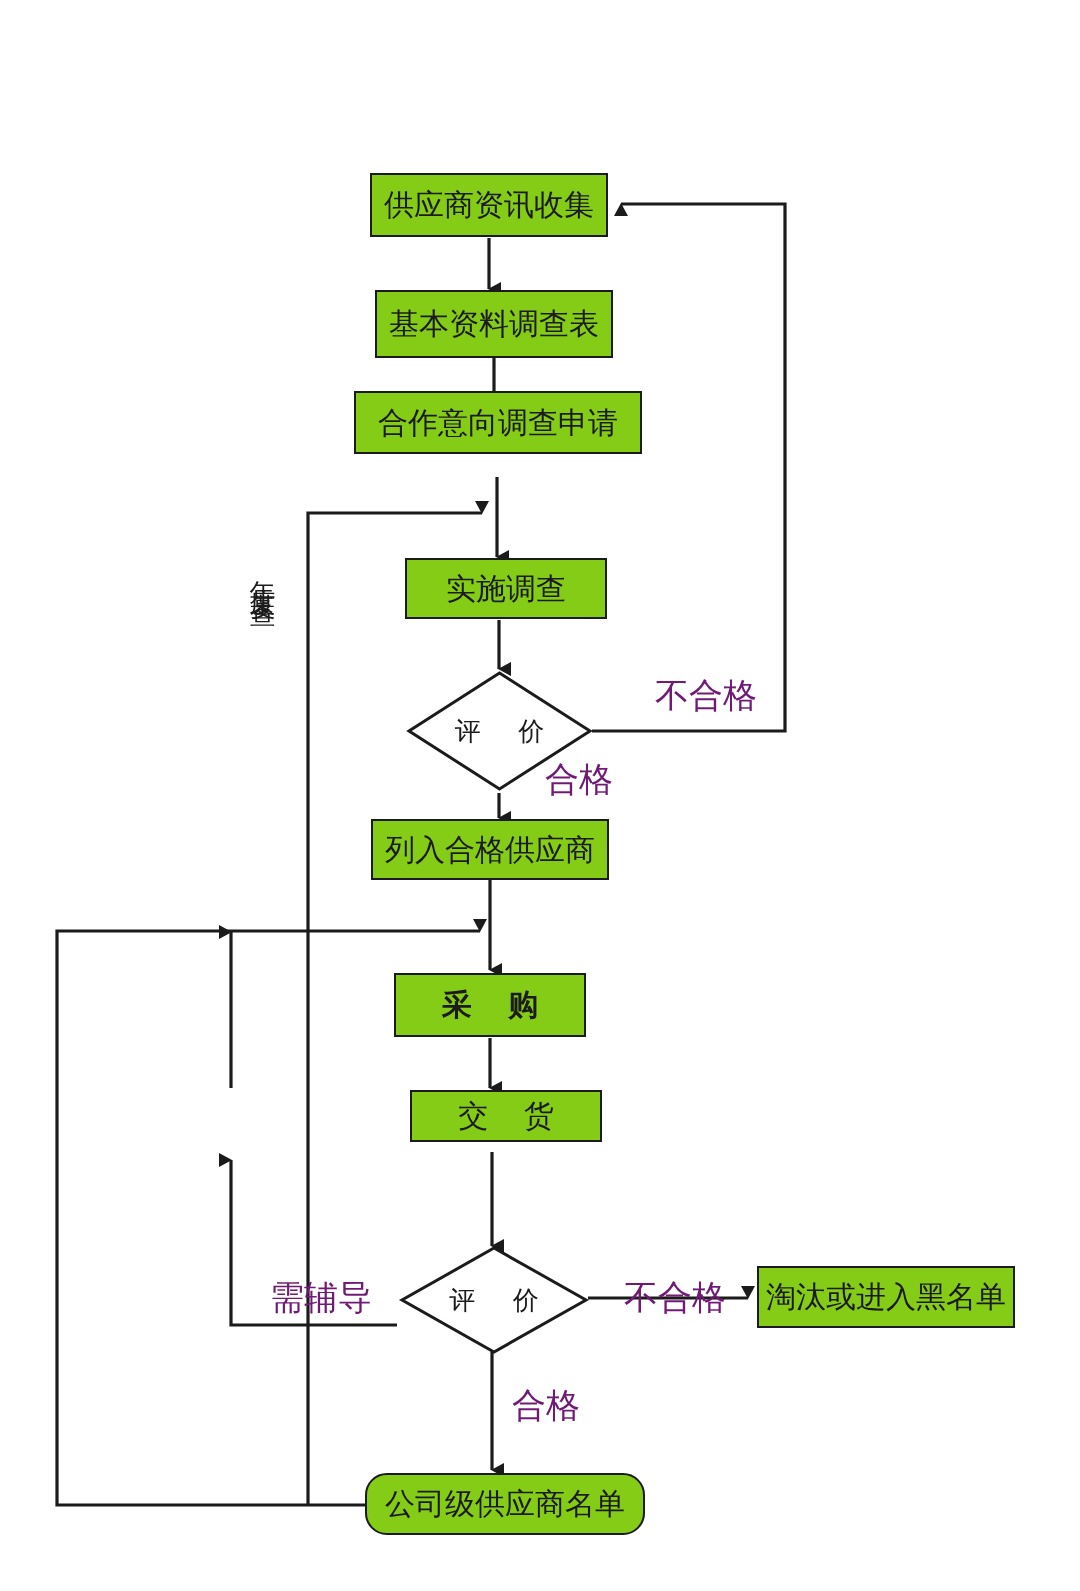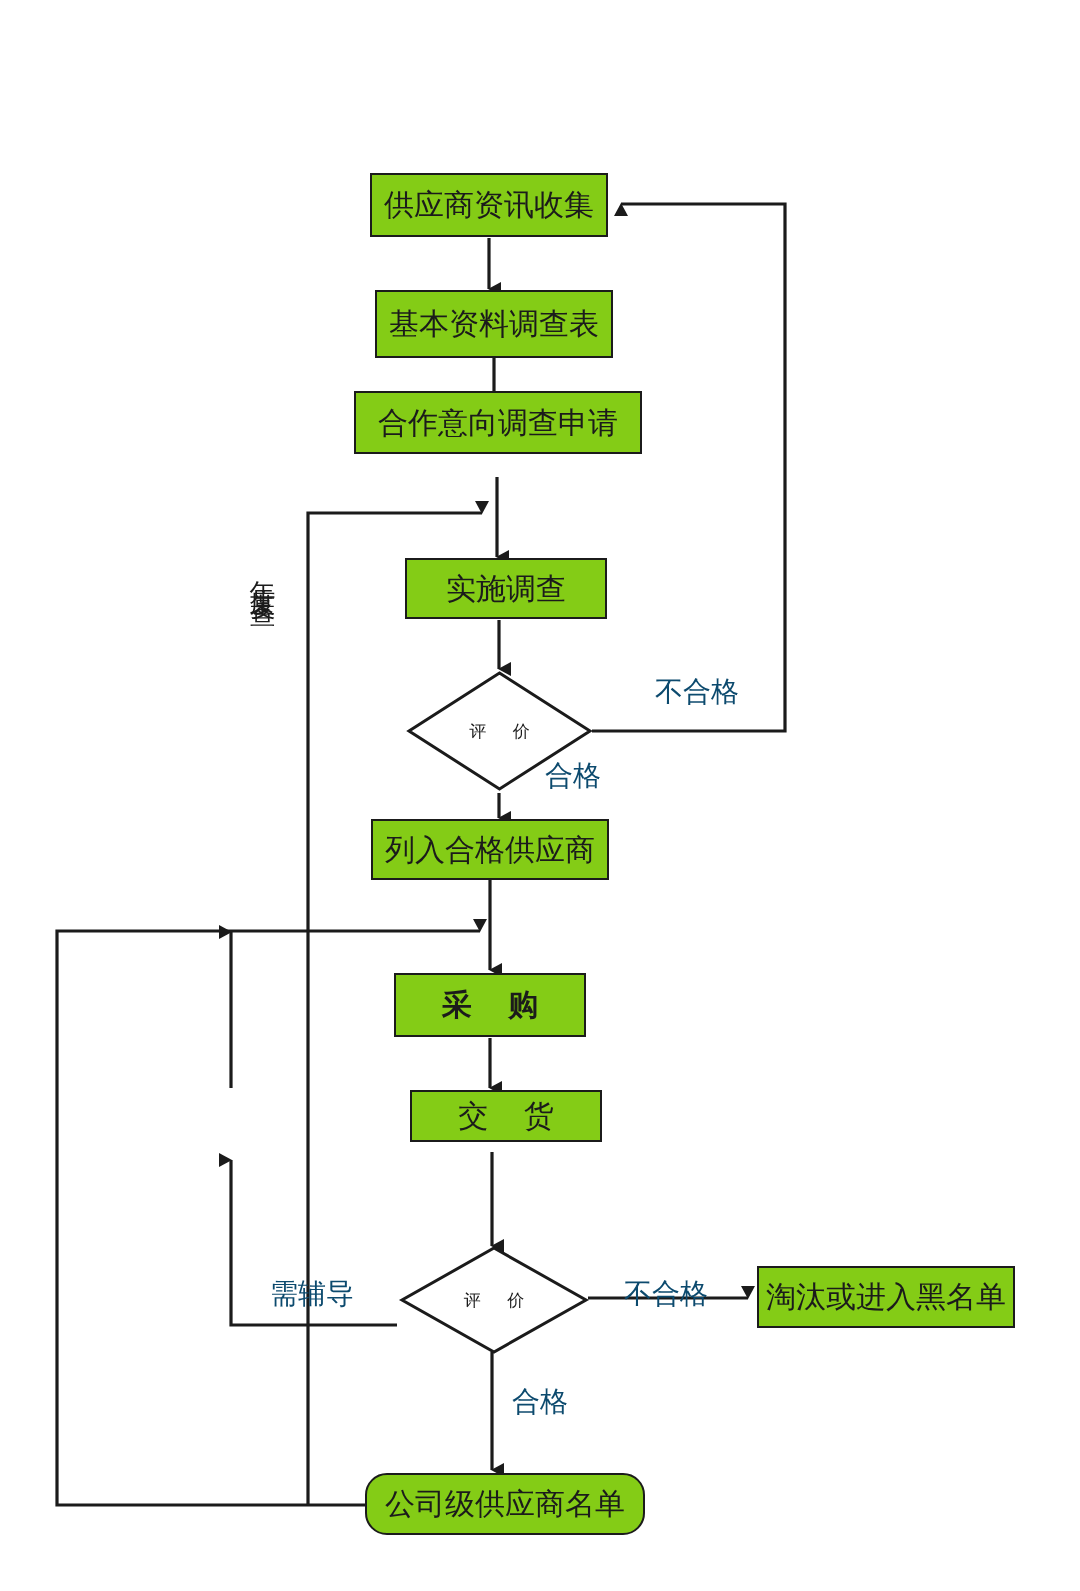--- a/index.html
+++ b/index.html
@@ -69,32 +69,32 @@
   }
   .diamond-label {
     position: absolute;
     left: 0;
     top: 0;
     width: 100%;
     height: 100%;
     display: flex;
     align-items: center;
     justify-content: center;
-    font-family: Liberation Sans, sans-serif;
-    font-size: 17px;
+    font-family: Liberation Mono, monospace;
+    font-size: 26px;
     color: #1b1b1b;
     letter-spacing: 11px;
     text-indent: 11px;
     white-space: nowrap;
   }
   .edge-label {
     position: absolute;
     font-family: "DejaVu Serif", "Liberation Serif", serif;
-    font-size: 28px;
-    color: #0c4a6e;
+    font-size: 34px;
+    color: #701a75;
     white-space: nowrap;
     line-height: 1;
   }
   .vertical-label {
     position: absolute;
     font-family: "DejaVu Serif", "Liberation Serif", serif;
     font-size: 26px;
     color: #1b1b1b;
     line-height: 1.55;
     text-align: center;

